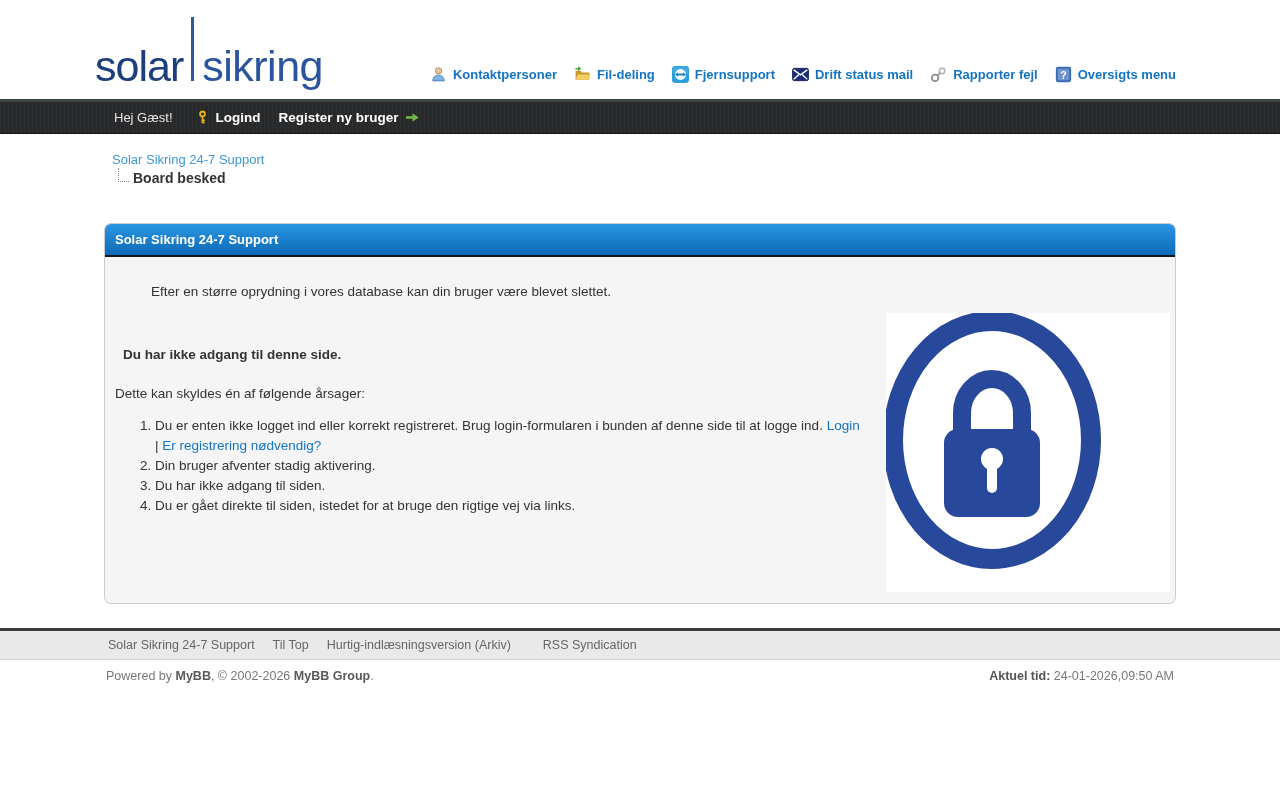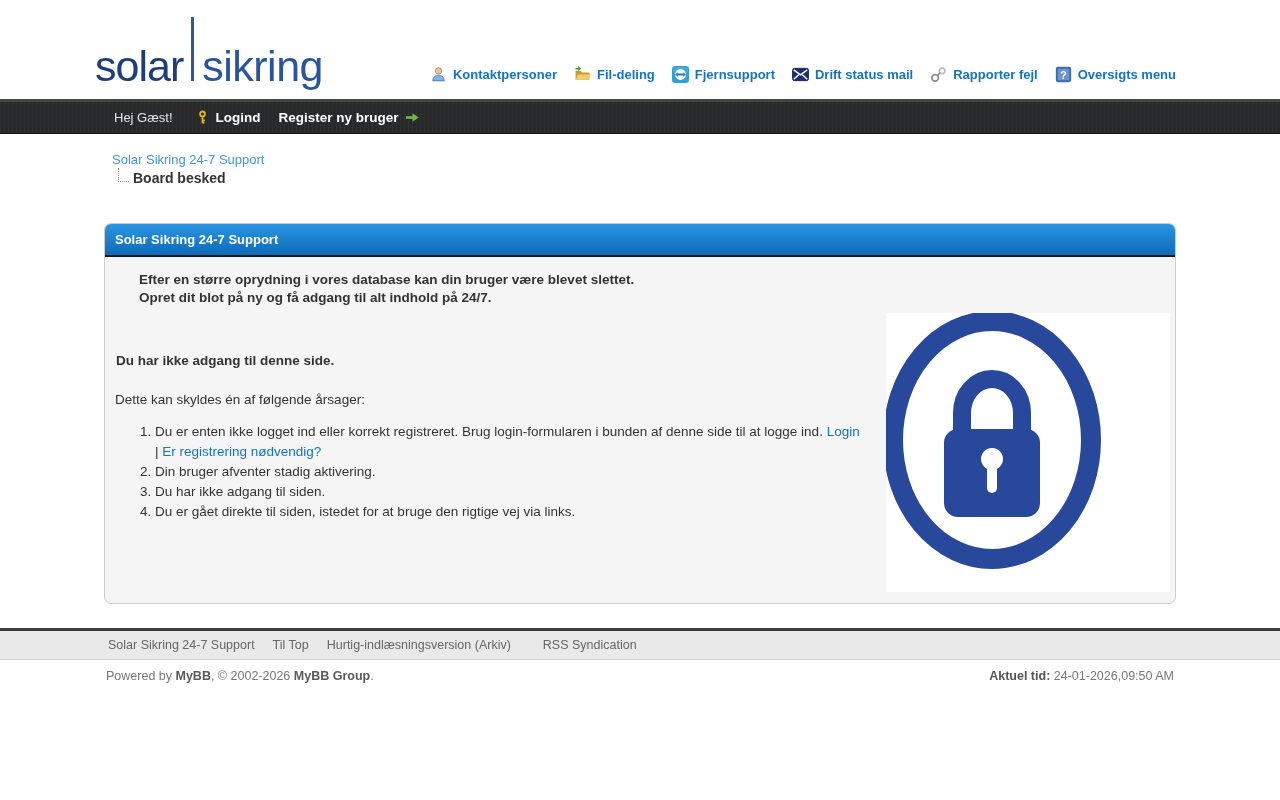--- a/index.html
+++ b/index.html
@@ -70,22 +70,22 @@
     color: #fff; font-weight: bold; font-size: 13px;
     padding: 8px 10px;
   }
   .board-box-body {
     position: relative;
     padding: 14px 10px 16px;
     min-height: 346px;
     line-height: 18px;
   }
   .message-text { margin-right: 300px; }
-  .intro-line { font-weight: bold; margin: 0; padding-left: 24px; }
-  .no-access { font-weight: bold; margin: 45px 1px 0; }
+  .intro-line { font-weight: normal; margin: 12px; padding-left: 24px; }
+  .no-access { font-weight: bold; margin: 45px 8px 0; }
   .reasons-heading { margin: 21px 0 0; }
   ol.reasons { margin: 13px 0 0; padding-left: 40px; }
   ol.reasons li { line-height: 20px; }
   .content-link { color: #1373c4; }
   .lock-figure {
     position: absolute; top: 56px; right: 5px;
     width: 284px; height: 279px; background: #fff;
   }
   .lock-figure svg { width: 284px; height: 279px; display: block; }
 
@@ -216,21 +216,20 @@
           <ellipse cx="106" cy="127" rx="99" ry="119" fill="none" stroke="#27489b" stroke-width="20"></ellipse>
           <path d="M76,122 L76,100 A30,34 0 0 1 136,100 L136,122" fill="none" stroke="#27489b" stroke-width="18"></path>
           <rect x="58" y="116" width="96" height="88" rx="14" fill="#27489b"></rect>
           <circle cx="106" cy="146" r="11" fill="#ffffff"></circle>
           <rect x="101" y="146" width="10" height="34" rx="5" fill="#ffffff"></rect>
         </svg>
       </div>
 
       <div class="message-text">
         <p class="intro-line">Efter en større oprydning i vores database kan din bruger være blevet slettet.</p>
-        <p class="intro-line">Opret dit blot på ny og få adgang til alt indhold på 24/7.</p>
         <p class="no-access">Du har ikke adgang til denne side.</p>
         <p class="reasons-heading">Dette kan skyldes én af følgende årsager:</p>
         <ol class="reasons">
           <li>
             <span>Du er enten ikke logget ind eller korrekt registreret. Brug login-formularen i bunden af denne side til at logge ind. </span><a class="content-link">Login</a><span> | </span><a class="content-link">Er registrering nødvendig?</a>
           </li>
           <li>Din bruger afventer stadig aktivering.</li>
           <li>Du har ikke adgang til siden.</li>
           <li>Du er gået direkte til siden, istedet for at bruge den rigtige vej via links.</li>
         </ol>

